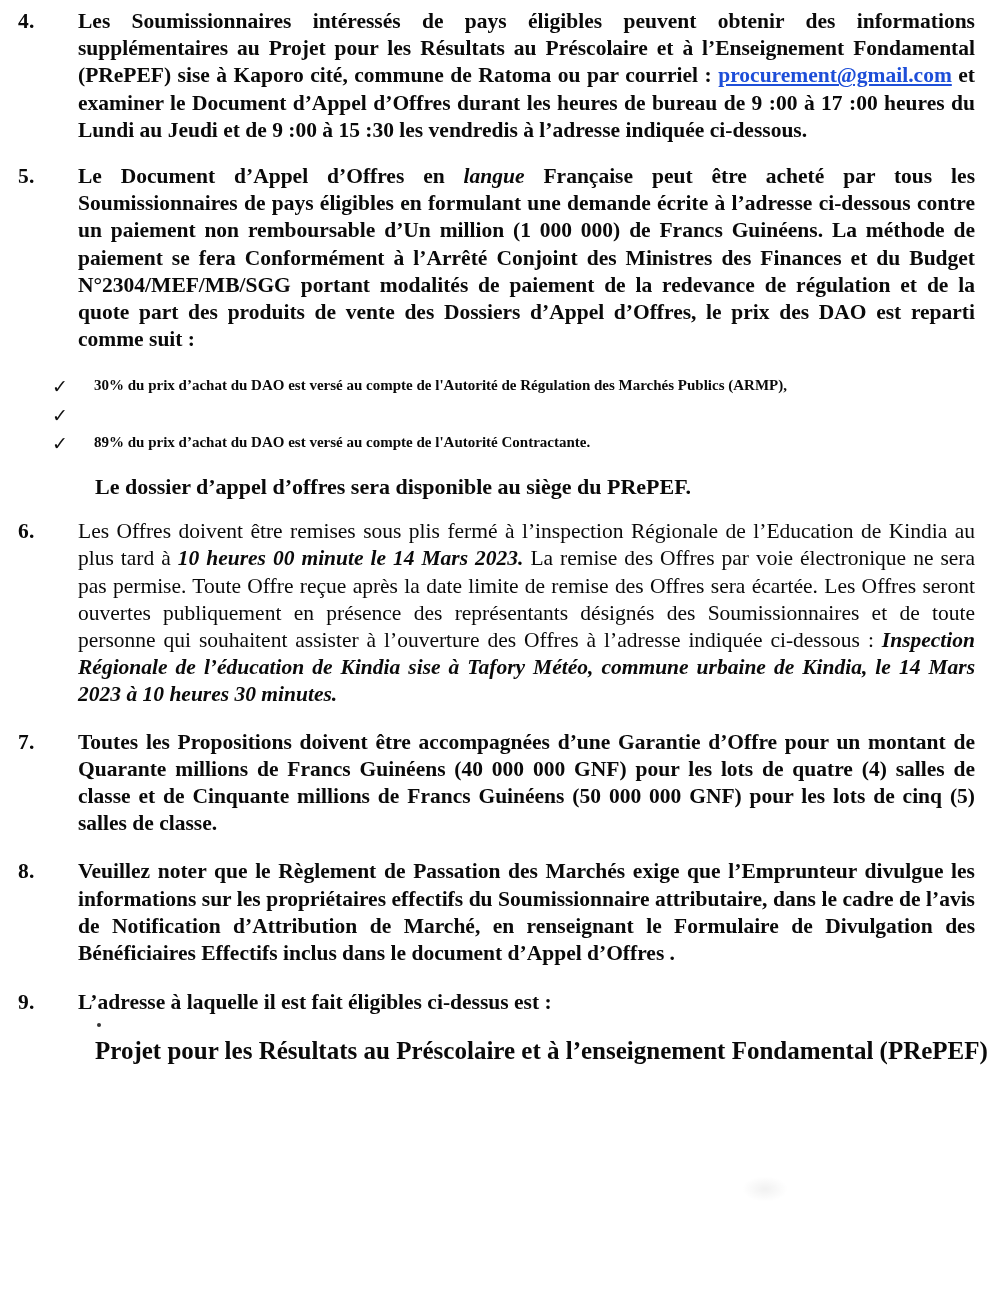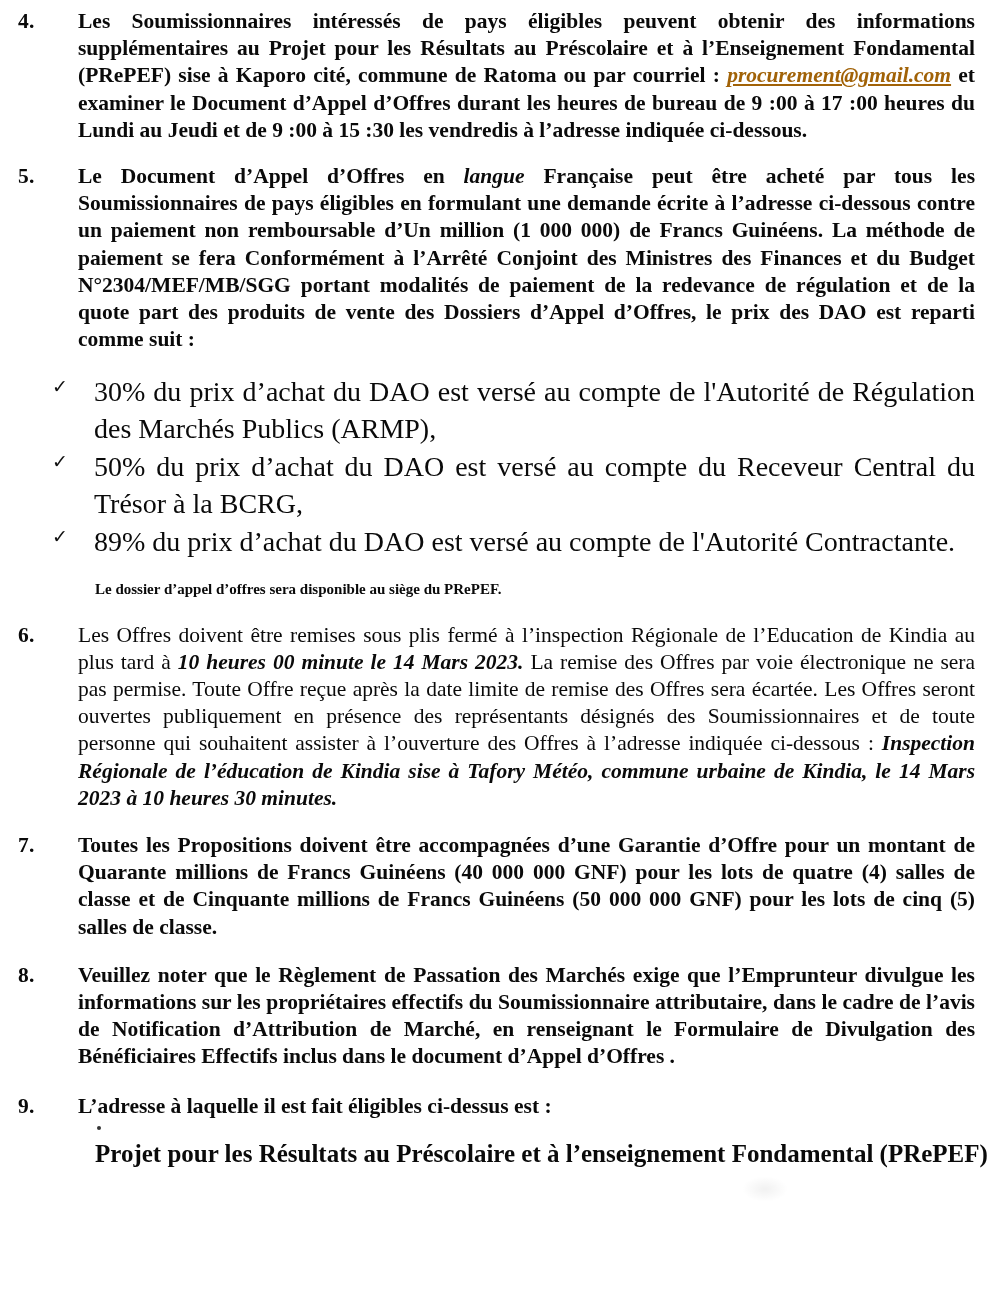--- a/index.html
+++ b/index.html
@@ -63,22 +63,21 @@
   .clause.c8 { margin-top: 21px; }
   .clause.c9 { margin-top: 22px; }
 
   
   b.run      { font-weight: bold; font-style: italic; }
   i.run      { font-style: italic; font-weight: bold; }
   .maillink  {
     font-weight: bold;
     text-decoration: underline;
     text-underline-offset: 2px;
-    color: #a16207;
-    font-style: italic;
+    color: #1d4ed8;
   }
 
   
   .check-list {
     margin-top: 20px;
     padding: 0;
     list-style: none;
   }
   .check-item {
     display: flex;
@@ -92,32 +91,32 @@
     margin-left: 52px;
     box-sizing: border-box;
     font-size: 19px;
     line-height: 27.2px;
     font-family: "DejaVu Sans", sans-serif;
     font-weight: normal;
     color: #111;
   }
   .check-text {
     flex: 1 1 auto;
-    font-size: 28px;
-    line-height: 37px;
-    font-weight: normal;
+    font-size: 15px;
+    line-height: 24px;
+    font-weight: bold;
     text-align: justify;
     text-justify: inter-word;
   }
 
   .note-line {
     margin-top: 3px;
     margin-left: 95px;
     padding-right: 3px;
-    font-size: 15px;
+    font-size: 22px;
     line-height: 27.2px;
     font-weight: bold;
   }
 
   
   .addr-block {
     margin-left: 95px;
     padding-right: 14px;
   }
   .addr-dot {
@@ -163,21 +162,20 @@
     <div class="clause-body bold"><span>Le Document d’Appel d’Offres en </span><i class="run">langue</i><span> Française peut être acheté par tous les Soumissionnaires de pays éligibles en formulant une demande écrite à l’adresse ci-dessous contre un paiement non remboursable d’Un million (1 000 000) de Francs Guinéens. La méthode de paiement se fera Conformément à l’Arrêté Conjoint des Ministres des Finances et du Budget N°2304/MEF/MB/SGG portant modalités de paiement de la redevance de régulation et de la quote part des produits de vente des Dossiers d’Appel d’Offres, le prix des DAO est reparti comme suit :</span></div>
   </div>
 
   <ul class="check-list">
     <li class="check-item">
       <span class="check-mark">✓</span>
       <span class="check-text">30% du prix d’achat du DAO est versé au compte de l'Autorité de Régulation des Marchés Publics (ARMP),</span>
     </li>
     <li class="check-item">
       <span class="check-mark">✓</span>
-      <span class="check-text">50% du prix d’achat du DAO est versé au compte du Receveur Central du Trésor à la BCRG,</span>
     </li>
     <li class="check-item">
       <span class="check-mark">✓</span>
       <span class="check-text">89% du prix d’achat du DAO est versé au compte de l'Autorité Contractante.</span>
     </li>
   </ul>
 
   <div class="note-line">Le dossier d’appel d’offres sera disponible au siège du PRePEF.</div>
 
   <div class="clause c6">

